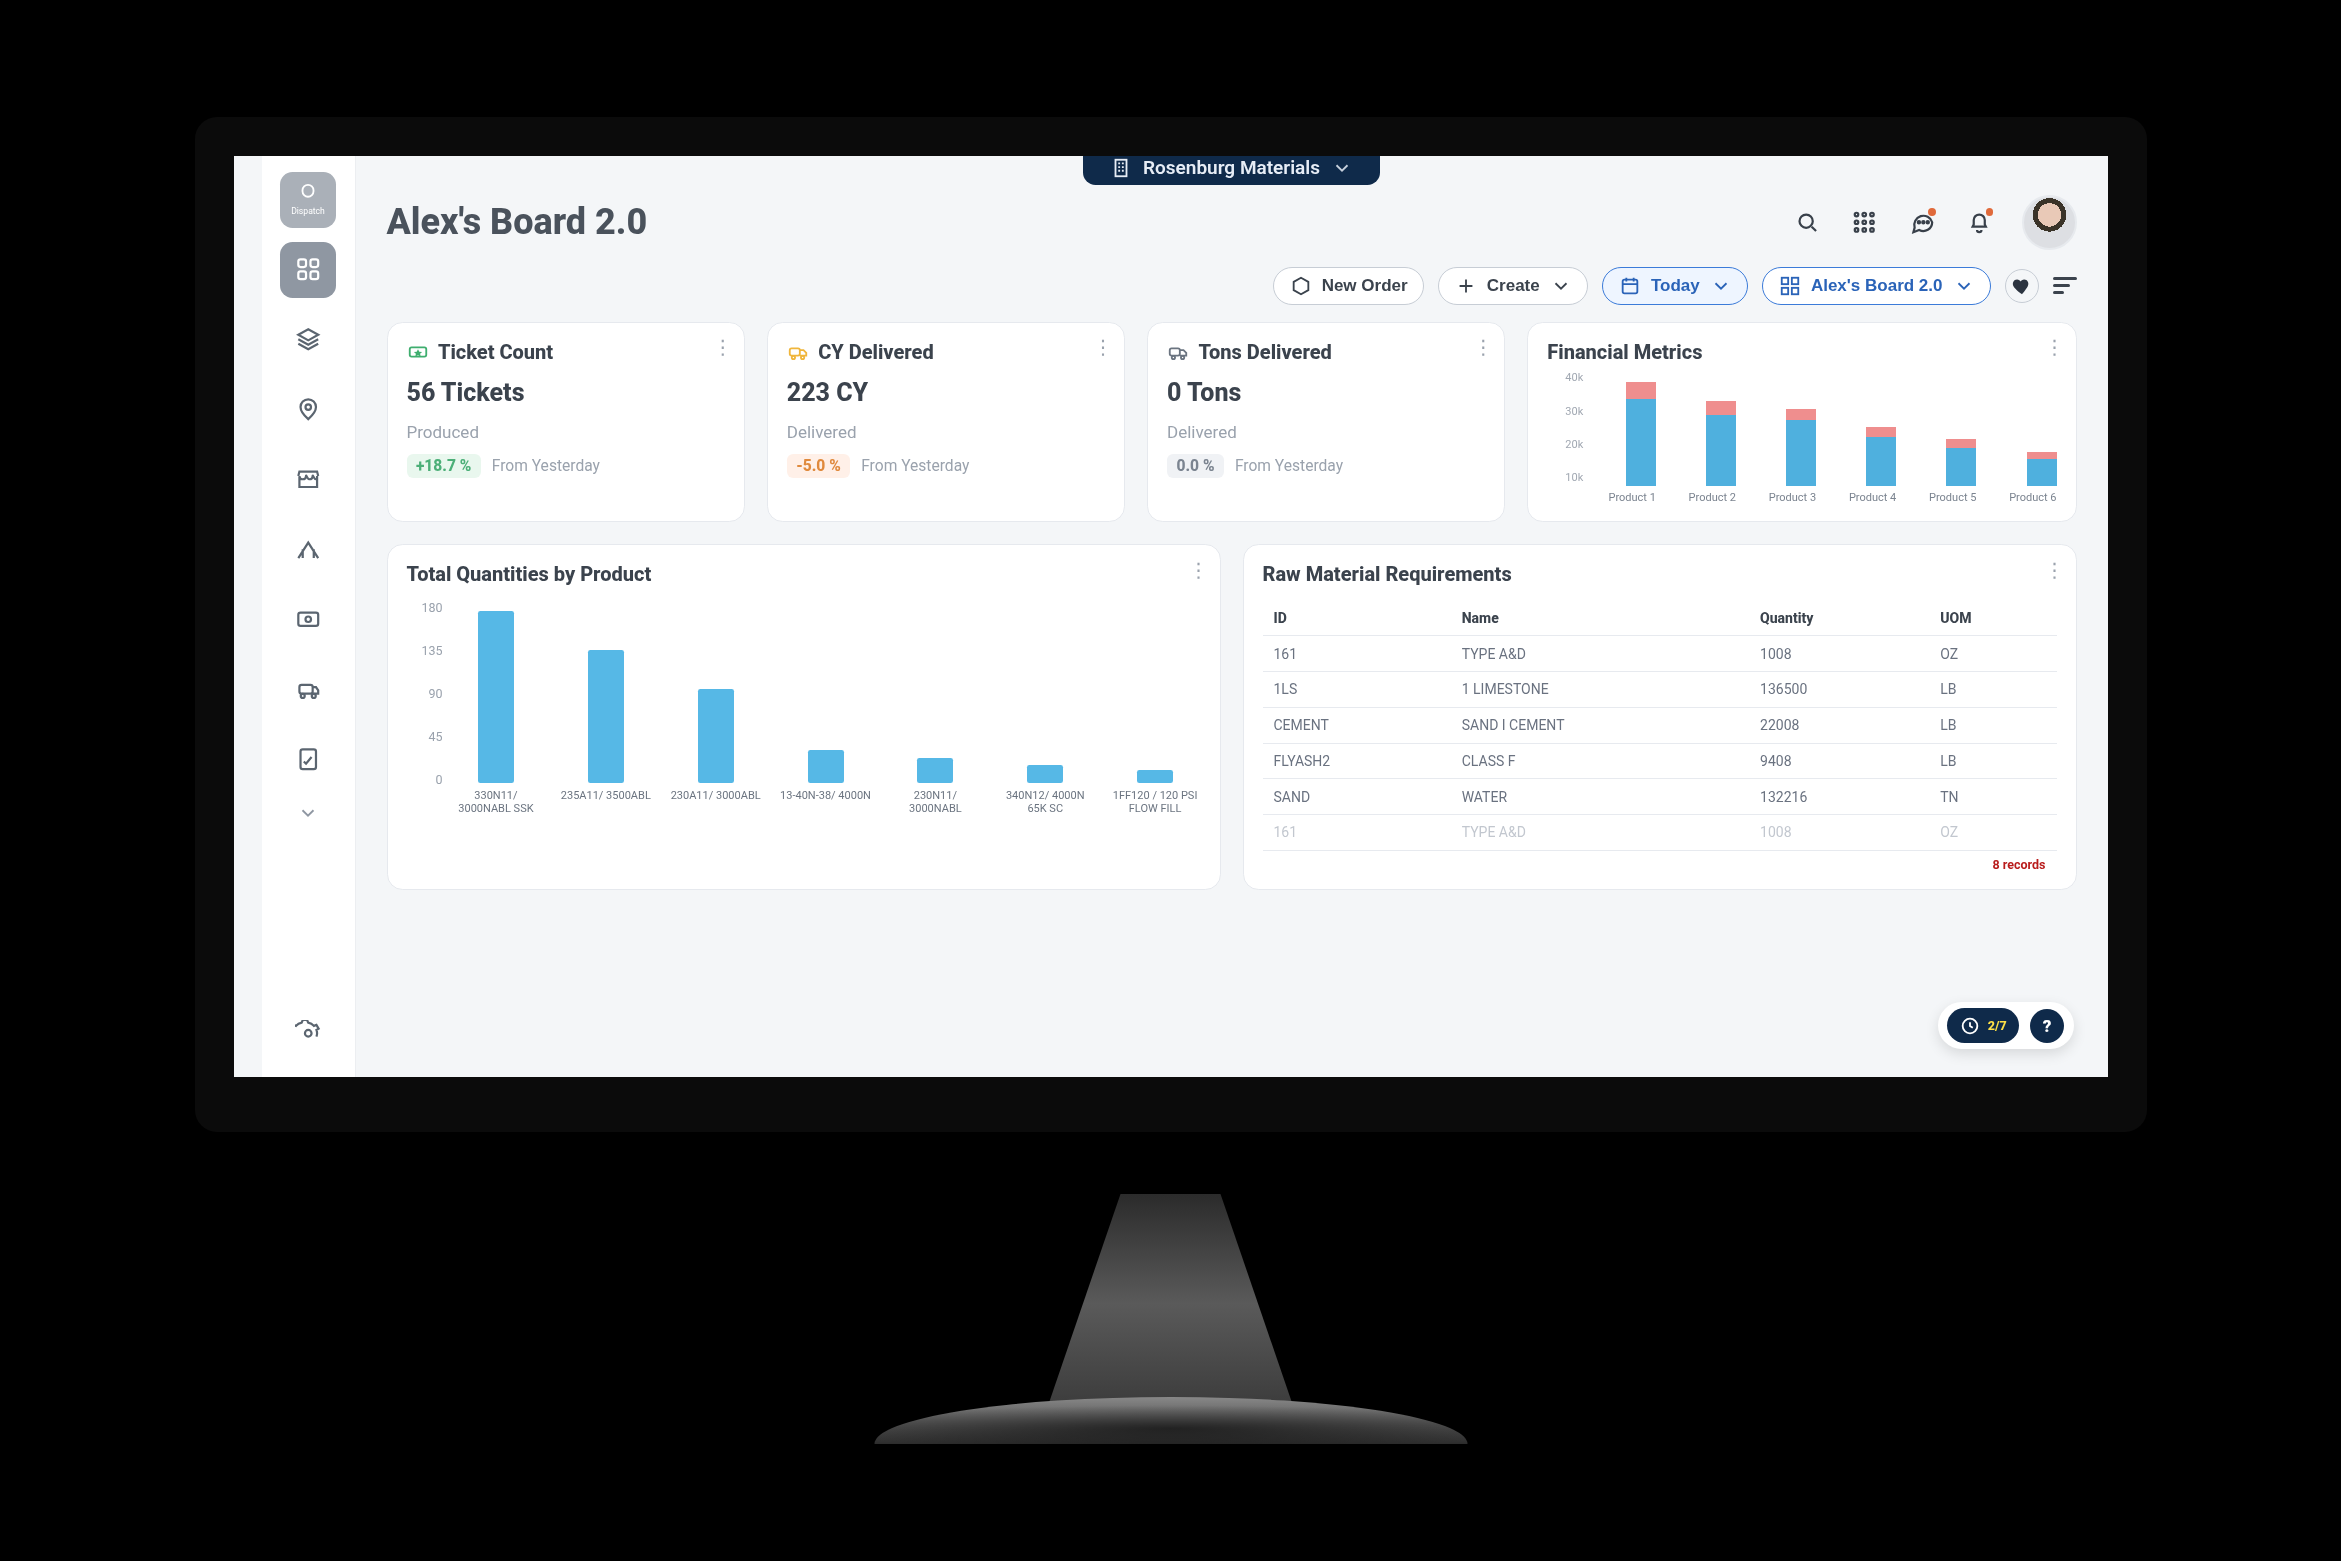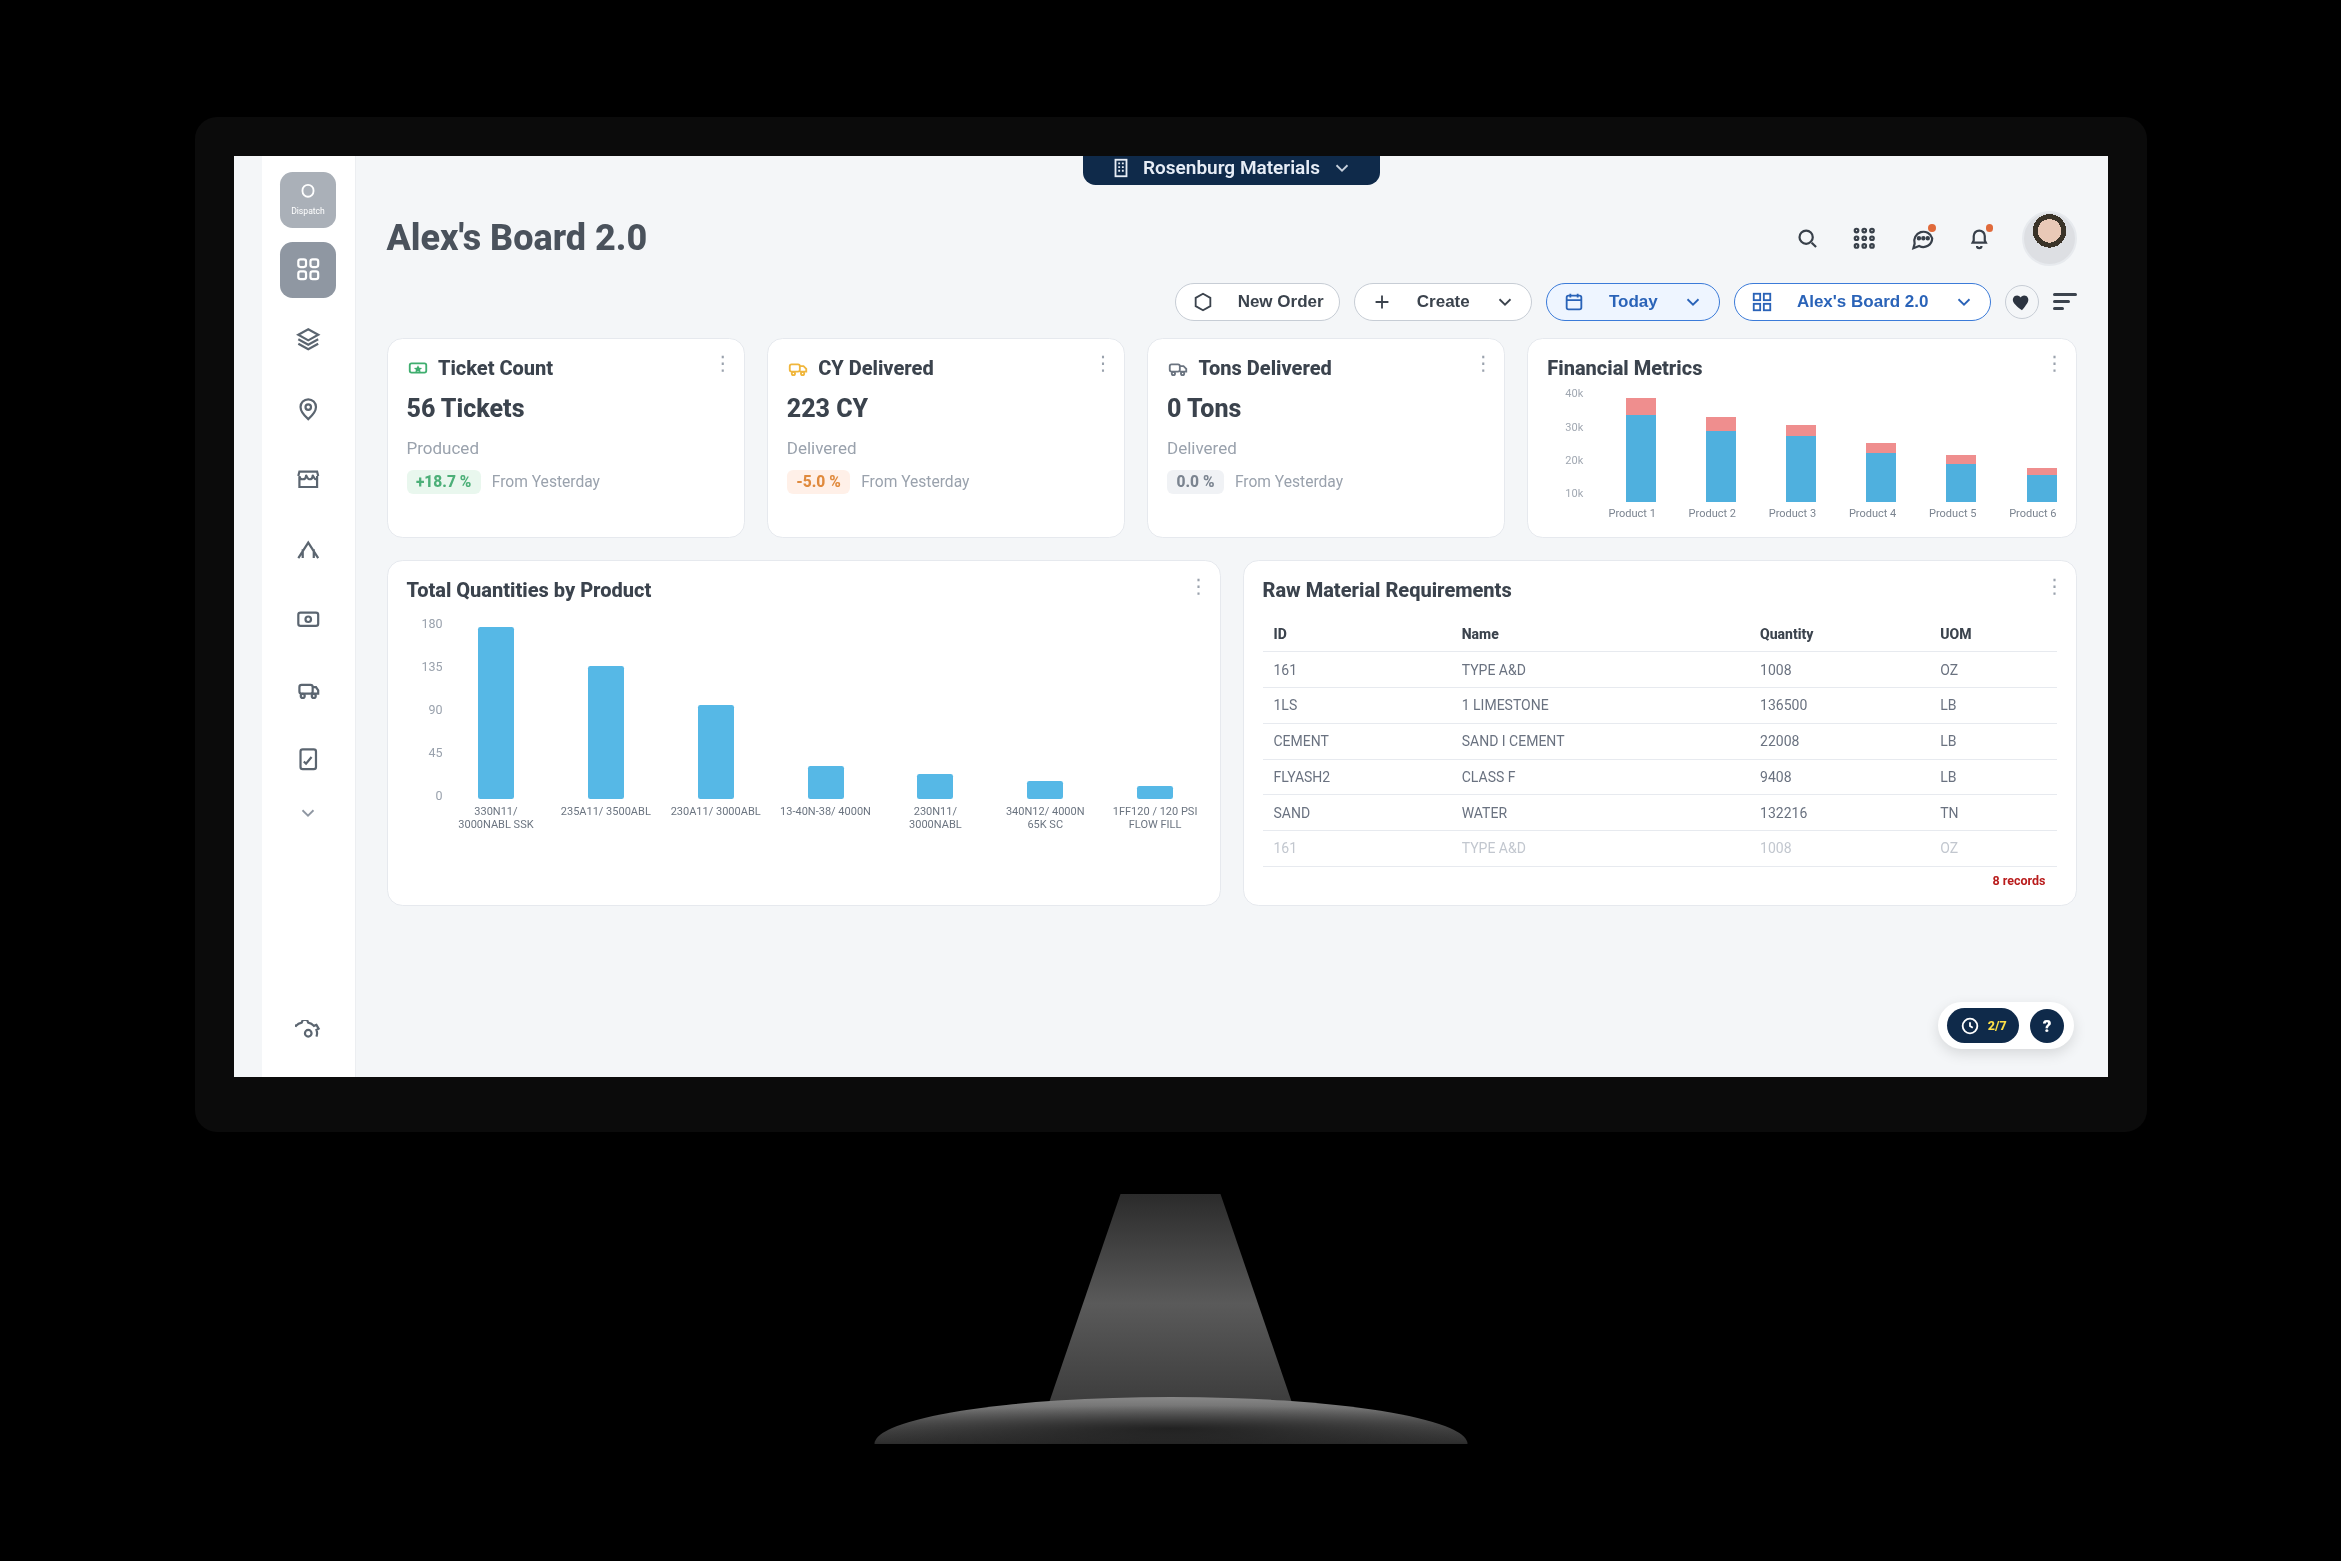--- a/index.html
+++ b/index.html
@@ -25,34 +25,34 @@
     width:56px;height:56px;border-radius:12.5px;display:flex;align-items:center;justify-content:center;color:#5b6570;cursor:pointer;
   }
   .sidebar .icon-btn.app-logo{ background:#aab0b8;color:#fff; font-size:8.6px; flex-direction:column; gap:1.6px;}
   .sidebar .icon-btn.active{ background:#8f97a2;color:#fff;}
   .sidebar .spacer{flex:1;}
   .sidebar .chev{height:23.4px;color:#8f97a2;}
   .sidebar svg,.icon svg{display:block;}
 
   .main { flex:1; display:flex; flex-direction:column; overflow:hidden; }
   .org-pill{
-    margin:16px auto; margin-top:-6.2px; background:#0f2a4a; color:#e7edf6; padding:6.2px 26.5px; border-radius:0 0 12.5px 12.5px;
+    margin:0 auto; margin-top:-6.2px; background:#0f2a4a; color:#e7edf6; padding:6.2px 26.5px; border-radius:0 0 12.5px 12.5px;
     display:flex; align-items:center; gap:11px; font-weight:600; font-size:19px;
   }
   .org-pill .chev-icon{opacity:.85}
 
   .header{ display:flex; align-items:center; justify-content:space-between; padding:9.4px 31px 0 31px;}
   .page-title{ font-size:36px; font-weight:800; color:#4a525c;}
   .header-icons{ display:flex; align-items:center; gap:26.5px; color:#38404a;}
   .hi{width:31px;height:31px;display:flex;align-items:center;justify-content:center;border-radius:7.8px;cursor:pointer;position:relative}
   .dot{position:absolute;top:1.6px;right:1.6px;width:7.8px;height:7.8px;border-radius:50%;background:#e06a3b}
   .avatar{width:55px;height:55px;border-radius:50%;background:radial-gradient(circle at 50% 35%, #e9c9b7 0 28%, #3a3328 28% 40%, #dddfe3 40% 100%);border:2.3px solid #e7eaee}
 
   .toolbar{display:flex;gap:14px;justify-content:flex-end;align-items:center;padding:17px 31px}
-  .pill{border:1.6px solid #9aa2ad;background:#fff;color:#3b434d;padding:7px 15.6px;border-radius:780px;display:flex;align-items:center;gap:24px;font-weight:700;font-size:17px;cursor:pointer}
+  .pill{border:1.6px solid #9aa2ad;background:#fff;color:#3b434d;padding:7px 15.6px;border-radius:780px;display:flex;align-items:center;gap:10px;font-weight:700;font-size:17px;cursor:pointer}
   .pill.light{border-color:#c7cdd5}
   .pill.blue{border-color:#3b7bd9;color:#2a63b8;background:#eef5ff}
   .pill.blue2{border-color:#3b7bd9;color:#2a63b8}
   .ico-circle{width:34px;height:34px;border-radius:50%;border:1.6px solid #c7cdd5;display:flex;align-items:center;justify-content:center;cursor:pointer}
   .filter-lines{display:flex;flex-direction:column;gap:3.9px}
   .filter-lines span{display:block;height:3.1px;background:#3b434d;border-radius:1.6px}
   .filter-lines span:nth-child(1){width:23.4px}.filter-lines span:nth-child(2){width:17px}.filter-lines span:nth-child(3){width:11px}
 
   .content{flex:1;overflow:auto;padding:0 31px 31px}
   .row{display:flex;gap:22px}

